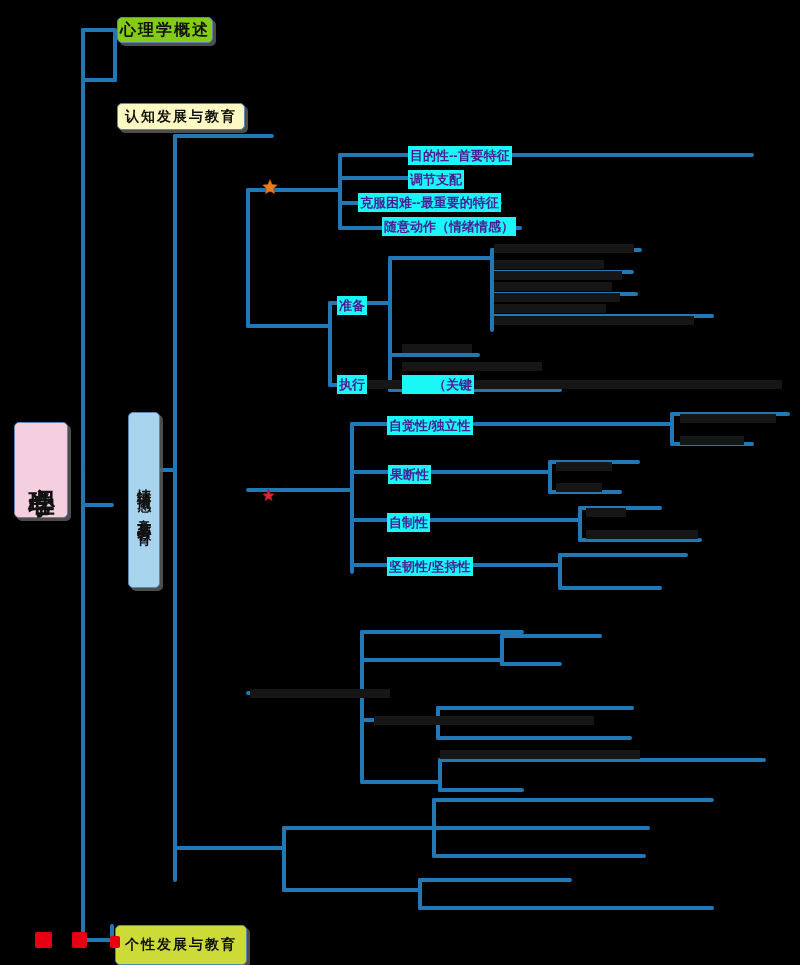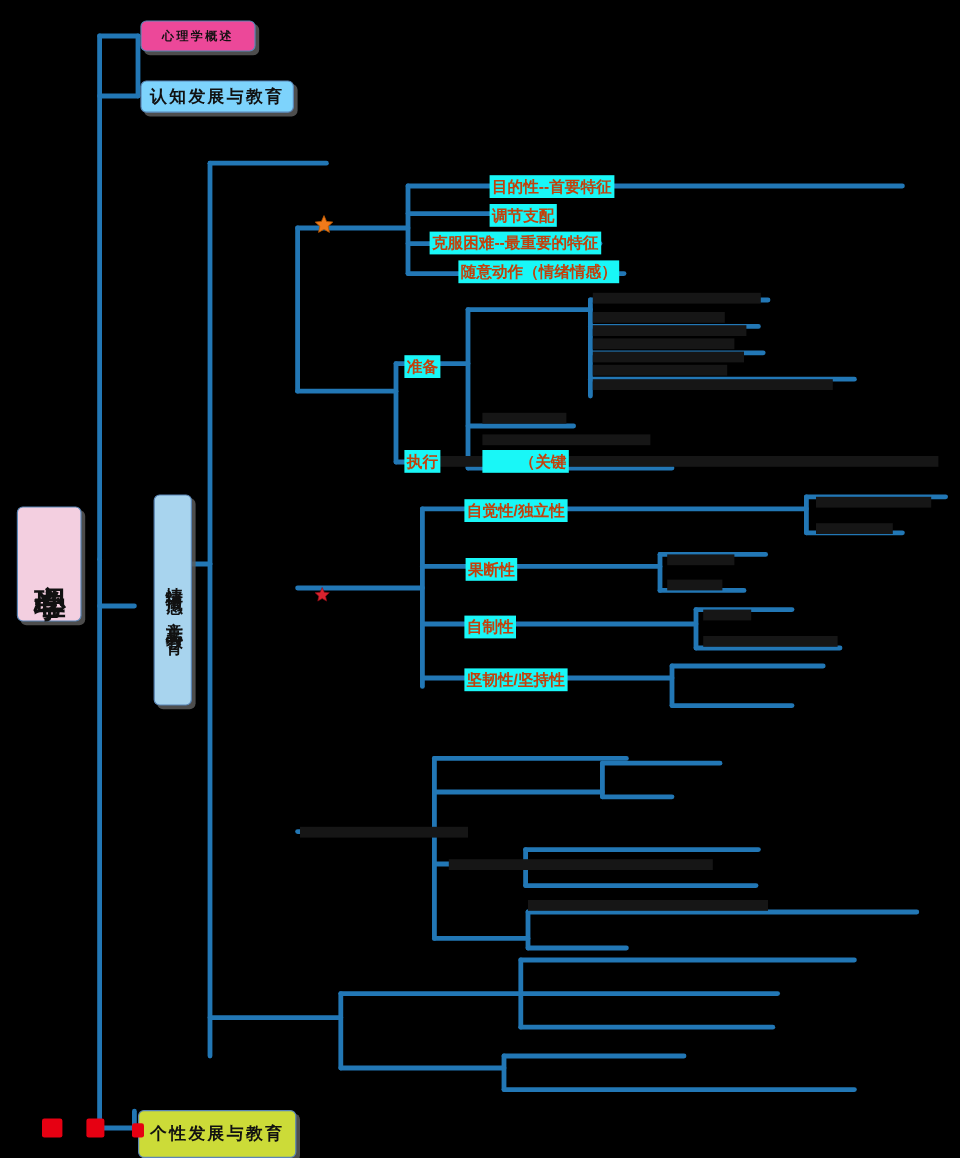--- a/index.html
+++ b/index.html
@@ -8,24 +8,24 @@
   #canvas{position:absolute;inset:0;width:800px;height:965px;}
   .node{position:absolute;box-sizing:border-box;display:flex;
         align-items:center;justify-content:center;text-align:center;
         border-radius:5px;border:1px solid #5b86b5;
         box-shadow:3px 3px 0 rgba(90,90,90,.85);
         color:#111;font-weight:bold;letter-spacing:2px;z-index:5;}
   .node.root{background:#f3cfe0;font-size:26px;line-height:1.18;
              writing-mode:vertical-rl;text-orientation:upright;}
   .node.branch-vert{background:#a8d4ee;font-size:14px;line-height:1.25;
              writing-mode:vertical-rl;text-orientation:upright;letter-spacing:3px;}
-  .node.yellow{background:#ec4899;font-size:10px;}
-  .node.salmon{background:#7dd3fc;font-size:14px;}
+  .node.yellow{background:#84cc16;font-size:16px;}
+  .node.salmon{background:#fef9c3;font-size:14px;margin-top:36px;}
   .node.olive{background:#ccdb38;font-size:14px;}
-  .hl{position:absolute;background:#19f7f7;color:#c2410c;font-weight:bold;
+  .hl{position:absolute;background:#19f7f7;color:#4c1d95;font-weight:bold;
       font-size:13px;line-height:17px;white-space:nowrap;padding:1px 2px;
       z-index:6;font-family:"Liberation Sans","DejaVu Sans",sans-serif;
       letter-spacing:0px;}
   .dark{position:absolute;color:#0d0d0d;font-size:11px;white-space:nowrap;
         z-index:4;font-family:"Liberation Sans","DejaVu Sans",sans-serif;
         text-shadow:1px 1px 0 #4a4a4a;}
   .star{position:absolute;z-index:7;width:16px;height:16px;}
   .redsq{position:absolute;z-index:7;background:#e60012;border-radius:2px;}
   .redtext{position:absolute;color:#e60012;font-weight:bold;font-size:14px;
            z-index:4;white-space:nowrap;

